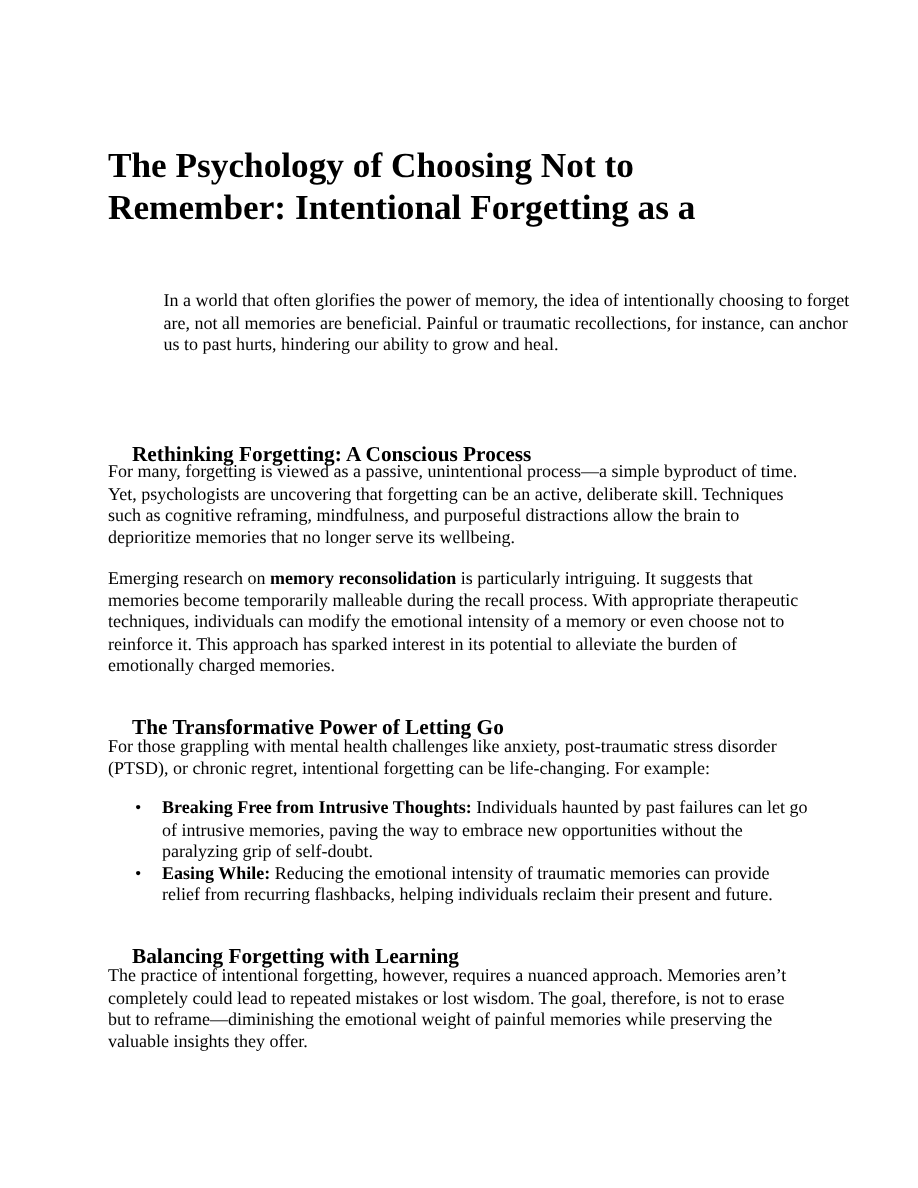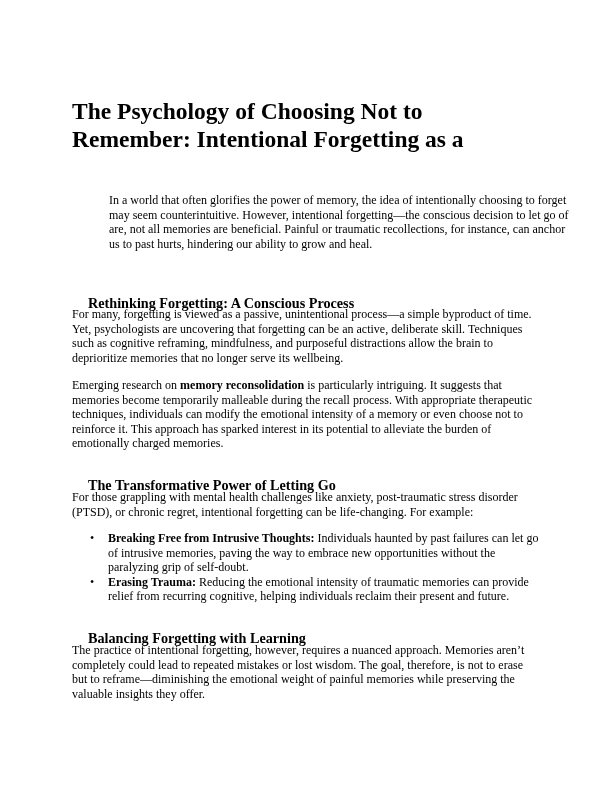--- a/index.html
+++ b/index.html
@@ -24,21 +24,20 @@
 
 <div class="page">
 
   <h1 class="title">
     <span class="line">The Psychology of Choosing Not to</span>
     <span class="line">Remember: Intentional Forgetting as a</span>
   </h1>
 
   <p class="para" style="top:193px;margin-left:37px;">
     <span class="line">In a world that often glorifies the power of memory, the idea of intentionally choosing to forget</span>
-    <span class="line">may seem counterintuitive. However, intentional forgetting—the conscious decision to let go of</span>
     <span class="line">are, not all memories are beneficial. Painful or traumatic recollections, for instance, can anchor</span>
     <span class="line">us to past hurts, hindering our ability to grow and heal.</span>
   </p>
 
   <h2 class="h2" style="top:279px;">Rethinking Forgetting: A Conscious Process</h2>
 
   <p class="para" style="top:307px;">
     <span class="line">For many, forgetting is viewed as a passive, unintentional process—a simple byproduct of time.</span>
     <span class="line">Yet, psychologists are uncovering that forgetting can be an active, deliberate skill. Techniques</span>
     <span class="line">such as cognitive reframing, mindfulness, and purposeful distractions allow the brain to</span>
@@ -62,22 +61,22 @@
 
   <ul class="list" style="top:531px;">
     <li>
       <span class="bullet">•</span>
       <span class="line"><b>Breaking Free from Intrusive Thoughts:</b><span> Individuals haunted by past failures can let go</span></span>
       <span class="line">of intrusive memories, paving the way to embrace new opportunities without the</span>
       <span class="line">paralyzing grip of self-doubt.</span>
     </li>
     <li>
       <span class="bullet">•</span>
-      <span class="line"><b>Erasing Trauma:</b><span> Reducing the emotional intensity of traumatic memories can provide</span></span>
-      <span class="line">relief from recurring cognitive, helping individuals reclaim their present and future.</span>
+      <span class="line"><b>Easing While:</b><span> Reducing the emotional intensity of traumatic memories can provide</span></span>
+      <span class="line">relief from recurring flashbacks, helping individuals reclaim their present and future.</span>
     </li>
   </ul>
 
   <h2 class="h2" style="top:614px;">Balancing Forgetting with Learning</h2>
 
   <p class="para" style="top:643px;">
     <span class="line">The practice of intentional forgetting, however, requires a nuanced approach. Memories aren’t</span>
     <span class="line">completely could lead to repeated mistakes or lost wisdom. The goal, therefore, is not to erase</span>
     <span class="line">but to reframe—diminishing the emotional weight of painful memories while preserving the</span>
     <span class="line">valuable insights they offer.</span>

